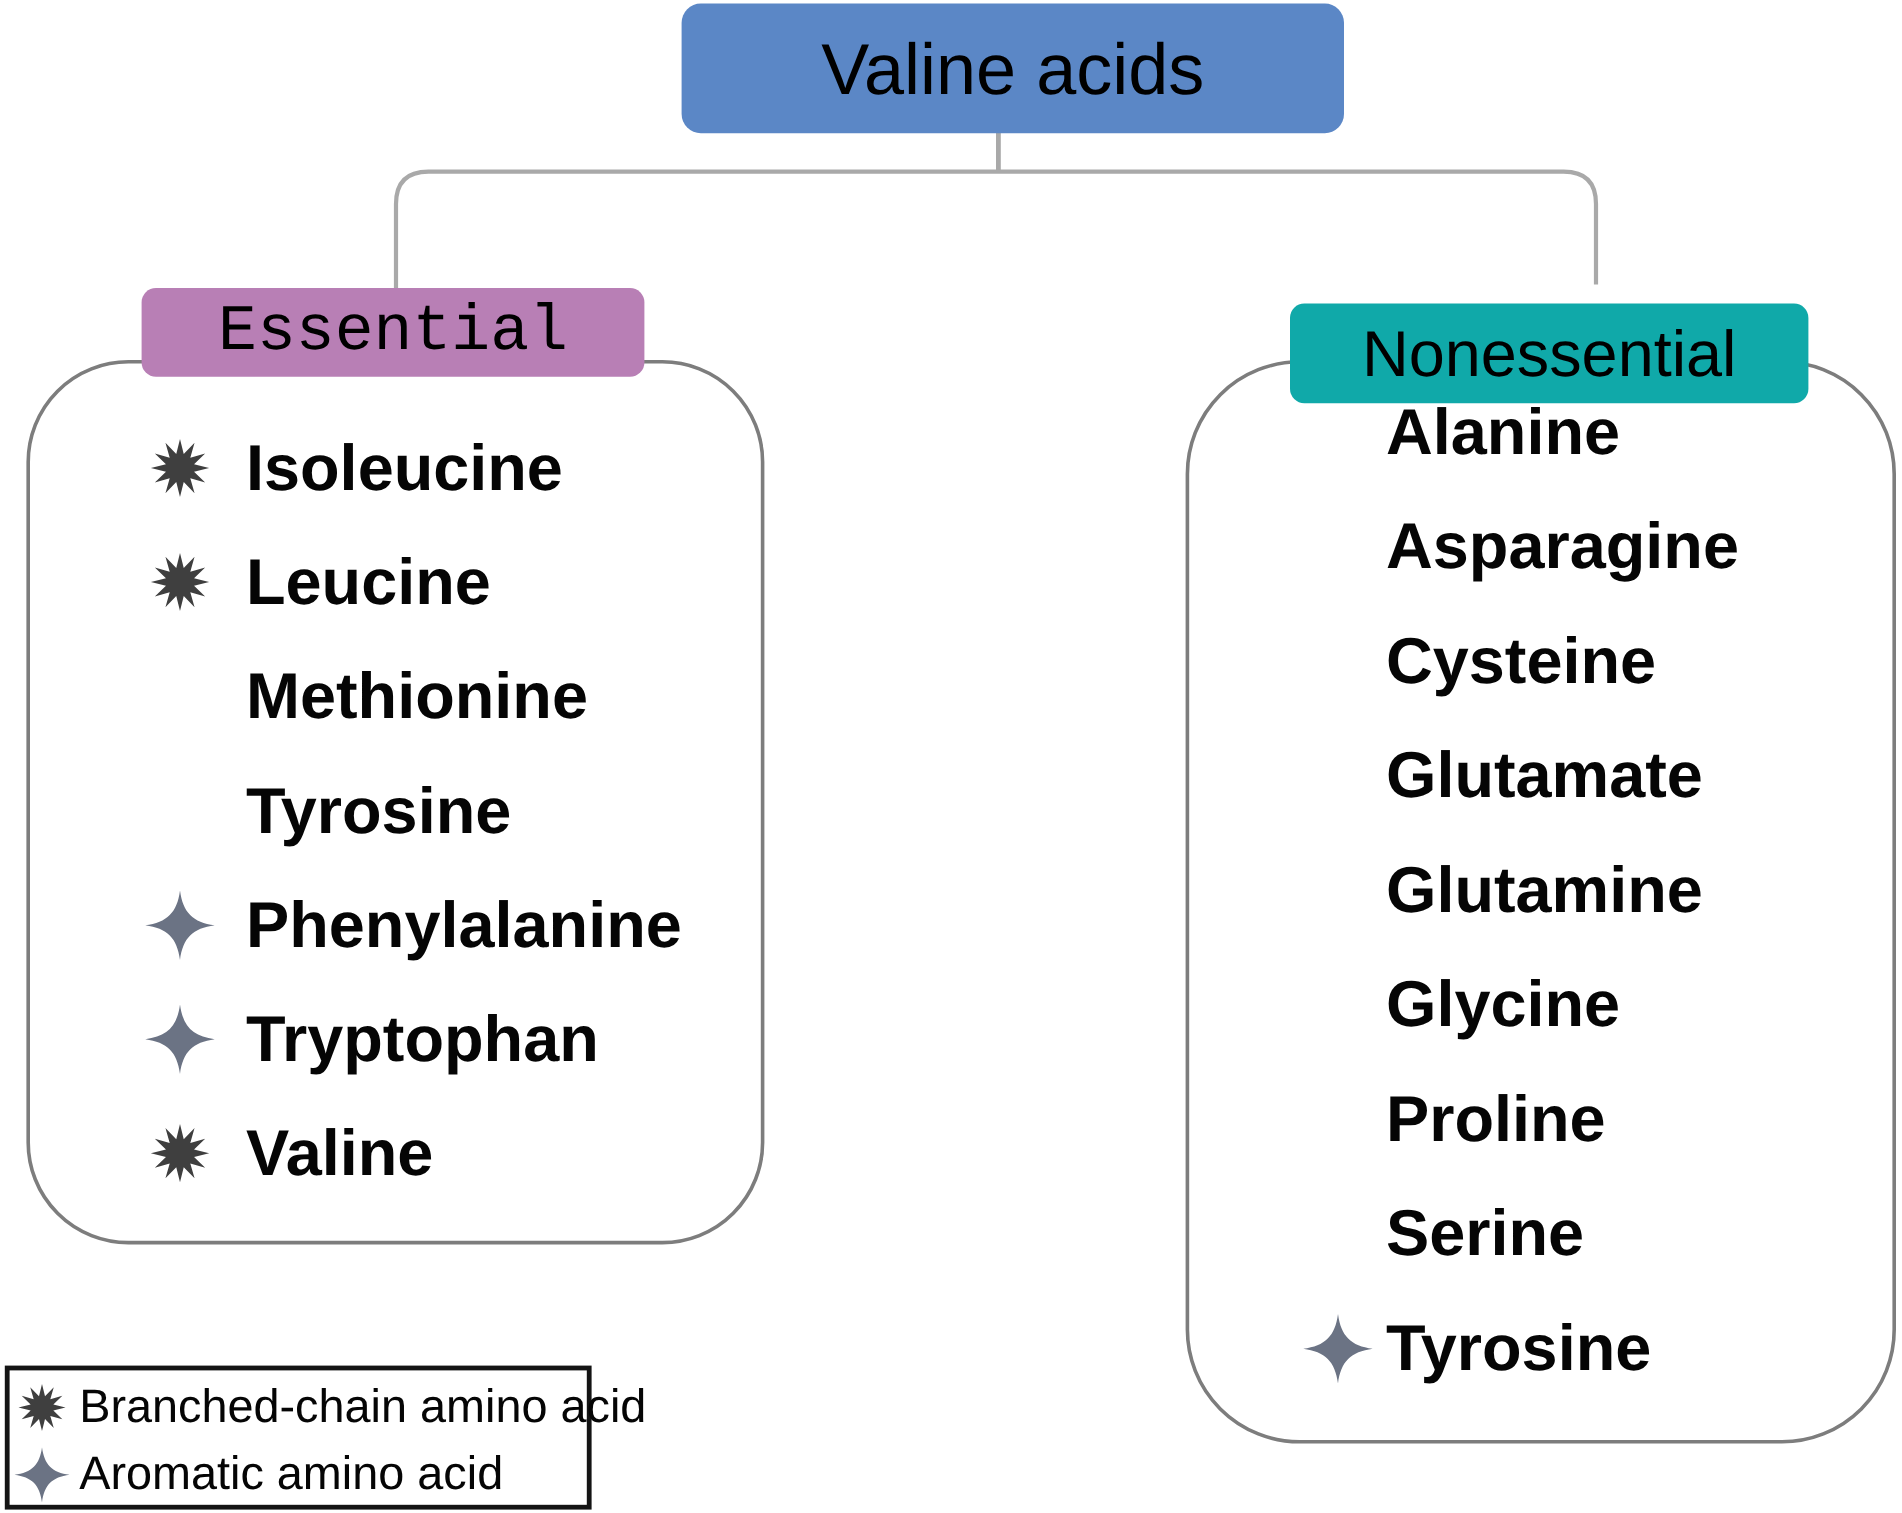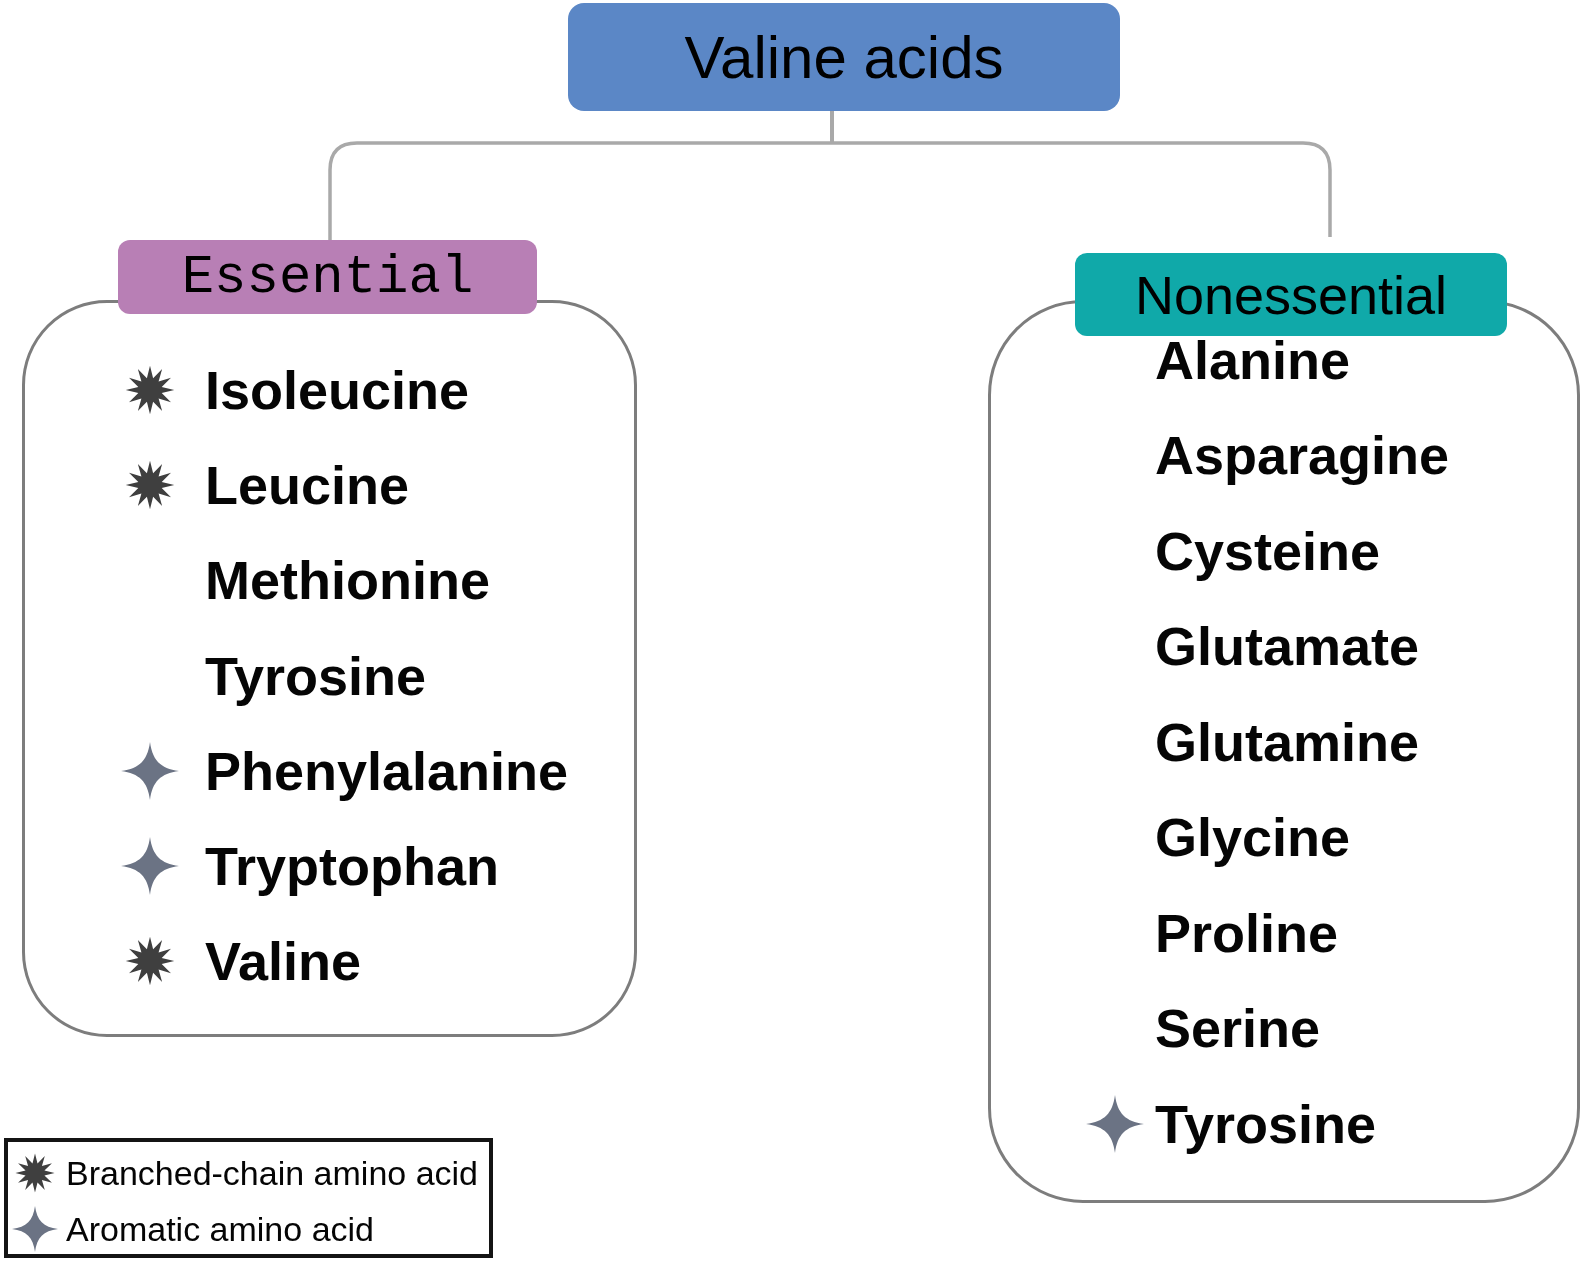--- a/index.html
+++ b/index.html
@@ -54,21 +54,21 @@
   .marker svg.ic-branched { width:52px; height:52px; }
   .marker svg.ic-aromatic { width:58px; height:58px; }
 
   #legend {
     position:absolute; left:4px; top:1138px; width:489px; height:120px;
     border:4px solid #141414; box-sizing:border-box;
     background:#fff; z-index:2; padding-top:3px;
   }
   #legend .row { height:56px; padding-left:2px; }
   #legend .marker { width:50px; }
-  #legend .label { font-size:34px; margin-left:6px; }
+  #legend .label { font-size:39px; margin-left:6px; }
   #legend svg.ic-branched { width:42px; height:42px; }
   #legend svg.ic-aromatic { width:46px; height:46px; }
 </style>
 </head>
 <body>
 
 <div class="canvas">
 
   <svg class="connectors" width="1585" height="1261" viewBox="0 0 1585 1261">
     <path d="M832 110 L832 143" fill="none" stroke="#a9a9a9" stroke-width="4"></path>

